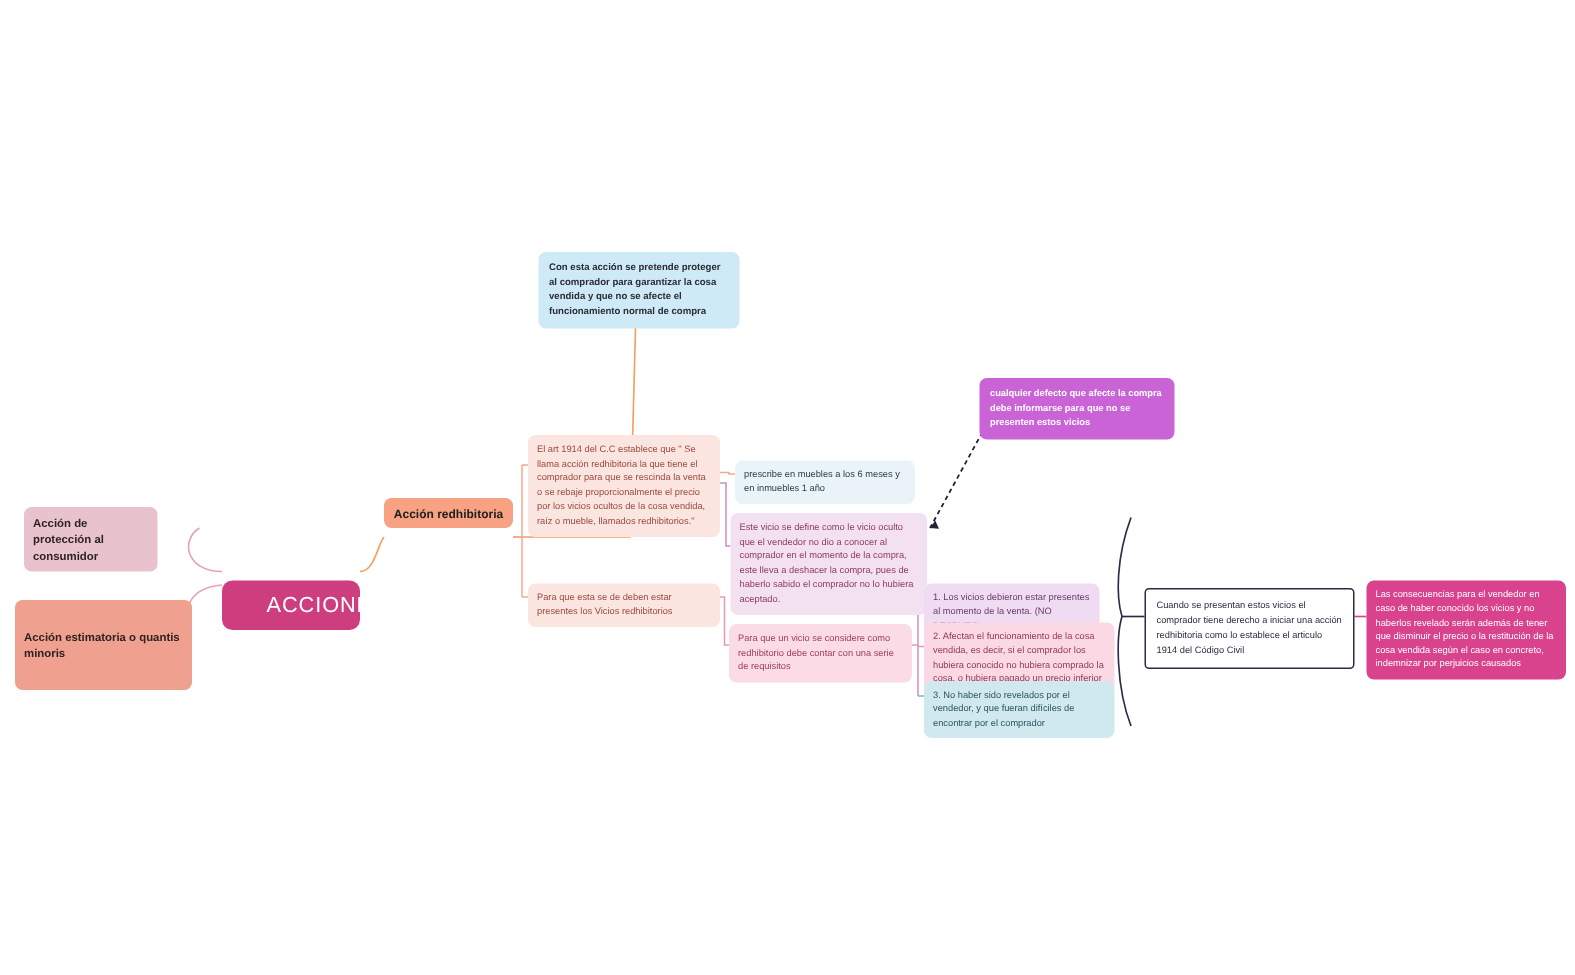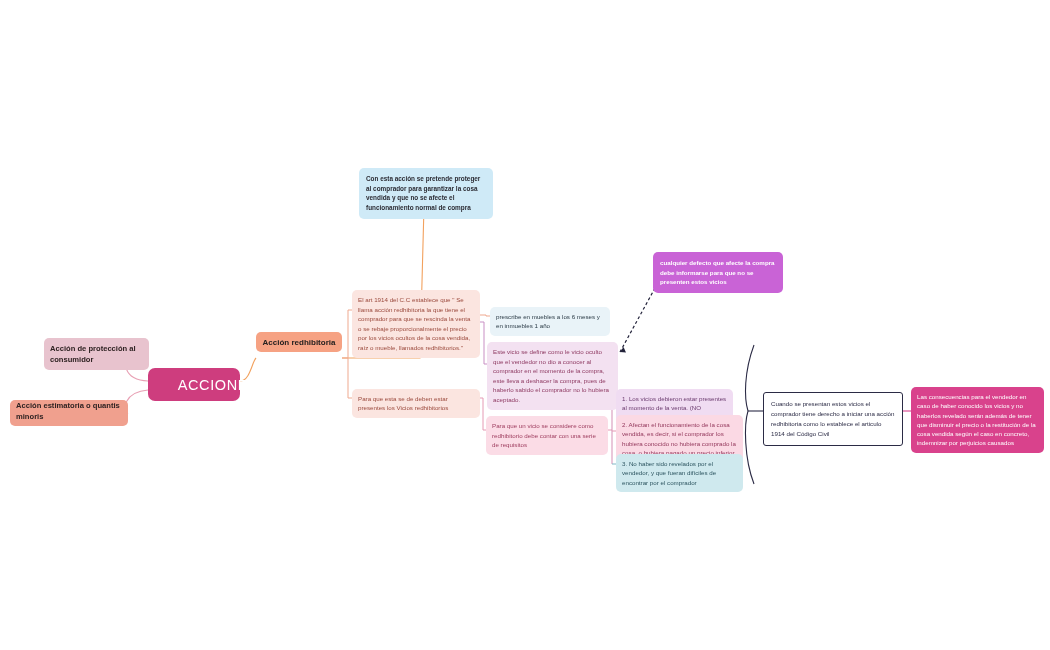--- a/index.html
+++ b/index.html
@@ -4,30 +4,30 @@
 <style>
   html,body{margin:0;padding:0;background:#ffffff;}
   body{width:1050px;height:650px;position:relative;overflow:hidden;
        font-family:"Liberation Sans","DejaVu Sans",sans-serif;color:#3d2b2b;}
   #canvas{position:absolute;left:0;top:0;width:1050px;height:650px;}
   svg.links{position:absolute;left:0;top:0;width:1050px;height:650px;pointer-events:none;}
   .node{position:absolute;box-sizing:border-box;border-radius:5px;}
   .node .txt{display:block;}
 
   
-  .central{left:148px;top:368px;width:92px;height:33px;background:#CE3D7E;
+  .central{left:148px;top:387px;width:92px;height:33px;background:#CE3D7E;
            border-radius:7px;display:flex;align-items:center;justify-content:center;padding-left:48px;}
   .central .txt{color:#ffffff;font-size:14.5px;letter-spacing:.6px;font-weight:400;}
 
   
-  .n-consumidor{left:44px;top:338px;width:105px;min-height:26px;background:#E8C3CE;
+  .n-consumidor{left:16px;top:338px;width:89px;min-height:26px;background:#E8C3CE;
                 padding:5px 6px;}
   .n-consumidor .txt{font-size:7.6px;font-weight:bold;line-height:1.45;color:#2e2222;}
   .n-estimatoria{left:10px;top:400px;width:118px;min-height:26px;background:#F0A08E;
-                 padding:0 6px;}
+                 padding:19px 6px;}
   .n-estimatoria .txt{font-size:7.6px;font-weight:bold;line-height:1.45;color:#2e2222;}
 
   
   .n-redhibitoria{left:256px;top:332px;width:86px;height:20px;background:#F6A283;
                   display:flex;align-items:center;justify-content:center;}
   .n-redhibitoria .txt{font-size:8px;font-weight:bold;color:#24201f;}
 
   
   .n-proteger{left:359px;top:168px;width:134px;min-height:44px;background:#CFEAF7;
               padding:6px 7px;}

